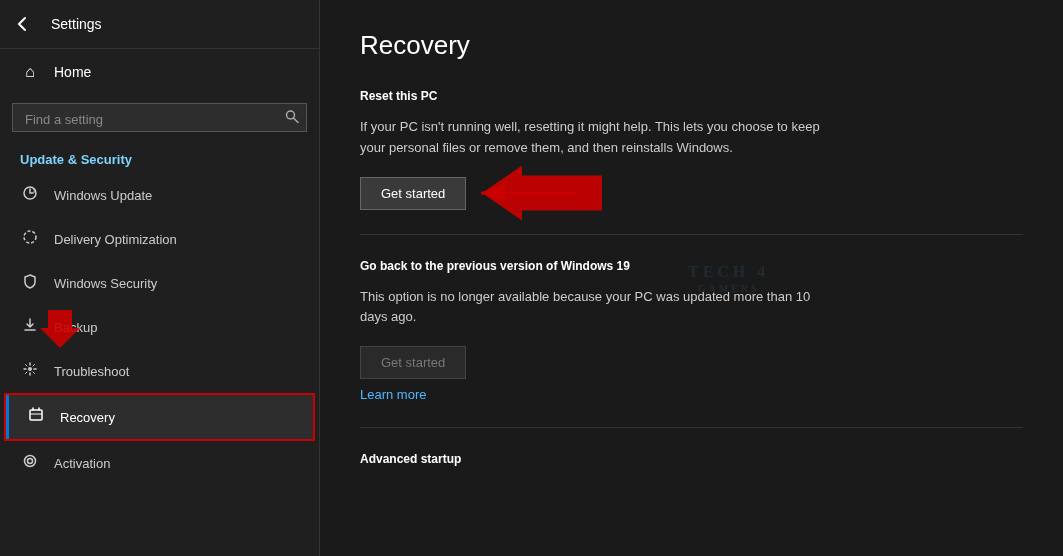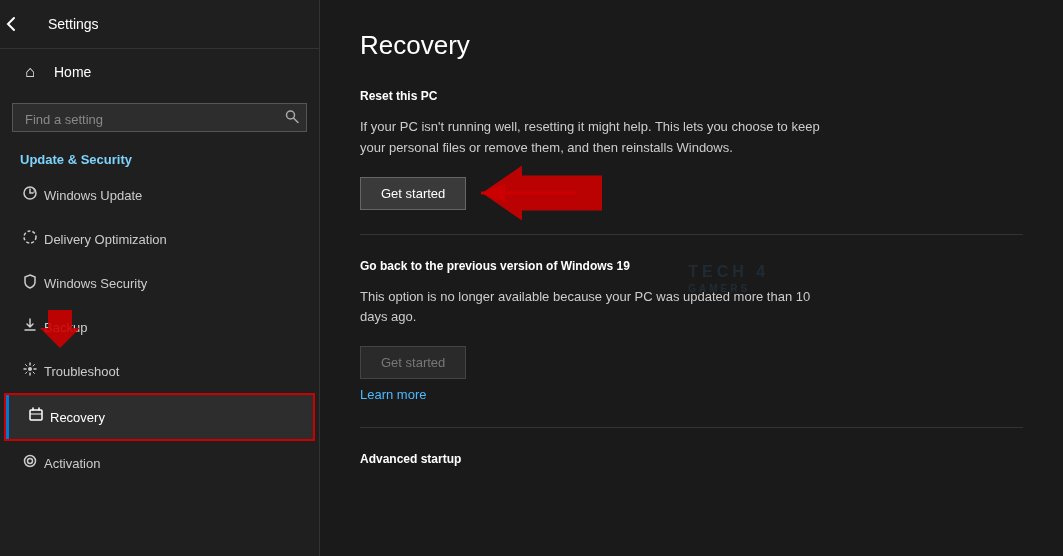--- a/index.html
+++ b/index.html
@@ -21,22 +21,22 @@
       display: flex;
       flex-direction: column;
       border-right: 1px solid #333;
       overflow-y: auto;
       overflow-x: hidden;
     }
 
     .sidebar-header {
       display: flex;
       align-items: center;
-      padding: 12px 0;
-      gap: 24px;
+      padding: 12px 11px;
+      gap: 16px;
       border-bottom: 1px solid #333;
     }
 
     .back-btn {
       background: none;
       border: none;
       color: #ffffff;
       cursor: pointer;
       font-size: 16px;
       padding: 4px;
@@ -91,21 +91,21 @@
     .section-label {
       padding: 8px 20px 6px;
       font-size: 13px;
       font-weight: 600;
       color: #7dd3fc;
     }
 
     .nav-item {
       display: flex;
       align-items: center;
-      gap: 4px;
+      gap: 14px;
       padding: 12px 20px;
       cursor: pointer;
       font-size: 13px;
       color: #cccccc;
       position: relative;
     }
 
     .nav-item.active {
       background: #2d2d2d;
       color: #ffffff;
@@ -354,18 +354,18 @@
     <a class="learn-more">Learn more</a>
   </div>
 
   <hr class="divider">
 
   <div>
     <h2 class="section-heading">Advanced startup</h2>
   </div>
 
   <div class="watermark">
-    <div style="font-size:40px; color:#4db8ff; opacity:0.3; font-weight:900; display:flex; flex-direction:column; align-items:flex-start;">
+    <div style="font-size:40px; color:#4db8ff; opacity:0.3; font-weight:900; display:flex; flex-direction:column; align-items:center;font-family:Liberation Serif, serif;">
       <span style="font-size:16px; letter-spacing:4px; color:#4db8ff;">TECH 4</span>
       <span style="font-size:10px; letter-spacing:3px; color:#4db8ff; margin-top:2px;">GAMERS</span>
     </div>
   </div>
 </div>
 
 </body></html>

